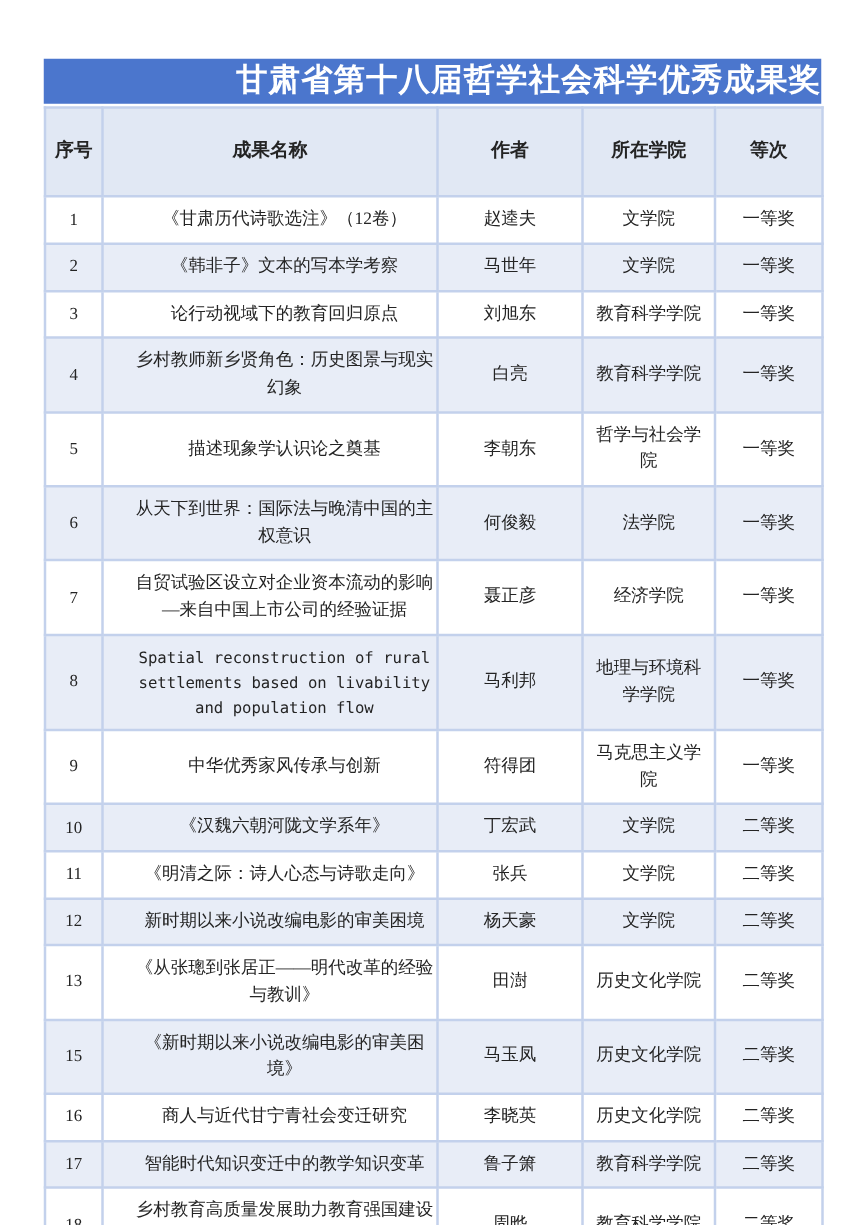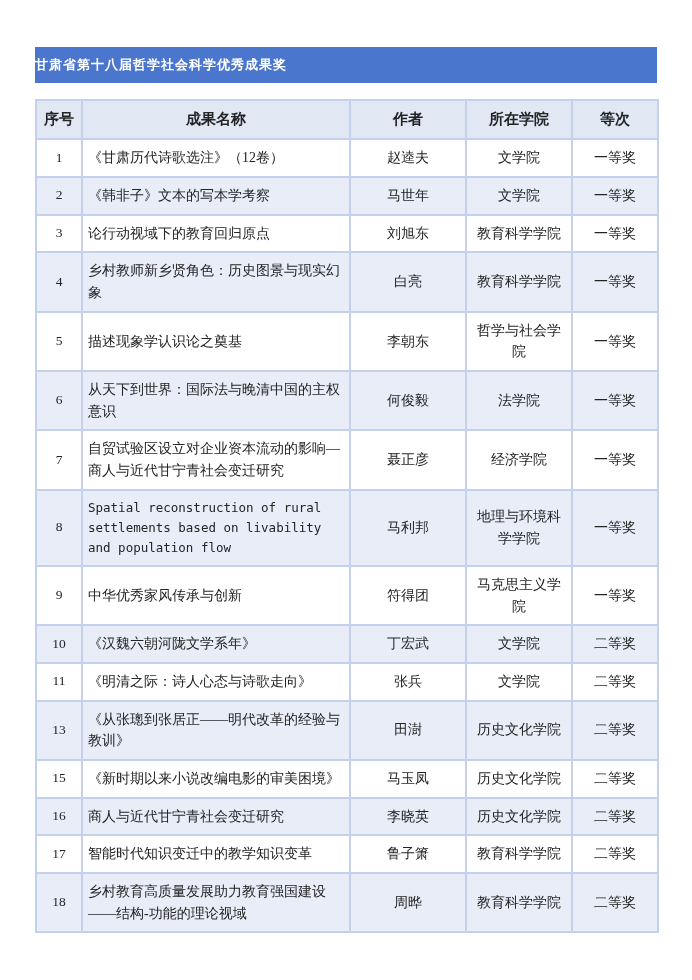--- a/index.html
+++ b/index.html
@@ -18,53 +18,53 @@
     background: #FFFFFF;
     font-family: "Liberation Serif", "DejaVu Serif", serif;
     color: var(--text);
     overflow: hidden;
   }
   .page { padding: 47px 35px 0 35px; }
   .title-bar {
     width: 622px;
     background: var(--title-bar-bg);
     color: var(--title-text);
-    font-size: 13px;
+    font-size: 25px;
     font-weight: bold;
-    text-align: left;
+    text-align: right;
     height: 36px;
     line-height: 36px;
     letter-spacing: 1px;
-    margin-bottom: 16px;
+    margin-bottom: 2px;
   }
   table.awards {
     width: 622px;
     border-collapse: collapse;
     table-layout: fixed;
   }
   .awards th, .awards td {
     border: 2px solid var(--border);
     font-size: 14px;
     line-height: 1.55;
     vertical-align: middle;
   }
   .awards th {
     background: var(--header-bg);
     font-weight: bold;
     font-size: 15px;
     text-align: center;
-    padding: 7px 2px;
+    padding: 23px 2px;
   }
   .awards td {
     text-align: center;
     padding: 7px 4px;
   }
   .awards td.name {
-    text-align: left;
-    padding-left: 5px;
+    text-align: center;
+    padding-left: 25px;
     padding-right: 2px;
   }
   .awards td.name.latin {
     font-family: "DejaVu Sans Mono", "Liberation Mono", monospace;
     font-size: 12.5px;
     line-height: 1.6;
     margin-top: 32px;
   }
   .awards tbody tr:nth-child(odd) td { background: var(--row-bg); }
   .awards tbody tr:nth-child(even) td { background: var(--row-alt-bg); }
@@ -131,21 +131,21 @@
         </tr>
         <tr>
           <td class="no">6</td>
           <td class="name">从天下到世界：国际法与晚清中国的主权意识</td>
           <td class="author">何俊毅</td>
           <td class="college">法学院</td>
           <td class="award">一等奖</td>
         </tr>
         <tr>
           <td class="no">7</td>
-          <td class="name">自贸试验区设立对企业资本流动的影响—商人与近代甘宁青社会变迁研究</td>
+          <td class="name">自贸试验区设立对企业资本流动的影响—来自中国上市公司的经验证据</td>
           <td class="author">聂正彦</td>
           <td class="college">经济学院</td>
           <td class="award">一等奖</td>
         </tr>
         <tr>
           <td class="no">8</td>
           <td class="name latin">Spatial reconstruction of rural settlements based on livability and population flow</td>
           <td class="author">马利邦</td>
           <td class="college">地理与环境科学学院</td>
           <td class="award">一等奖</td>
@@ -161,20 +161,27 @@
           <td class="no">10</td>
           <td class="name">《汉魏六朝河陇文学系年》</td>
           <td class="author">丁宏武</td>
           <td class="college">文学院</td>
           <td class="award">二等奖</td>
         </tr>
         <tr>
           <td class="no">11</td>
           <td class="name">《明清之际：诗人心态与诗歌走向》</td>
           <td class="author">张兵</td>
+          <td class="college">文学院</td>
+          <td class="award">二等奖</td>
+        </tr>
+        <tr>
+          <td class="no">12</td>
+          <td class="name">新时期以来小说改编电影的审美困境</td>
+          <td class="author">杨天豪</td>
           <td class="college">文学院</td>
           <td class="award">二等奖</td>
         </tr>
         <tr>
           <td class="no">13</td>
           <td class="name">《从张璁到张居正——明代改革的经验与教训》</td>
           <td class="author">田澍</td>
           <td class="college">历史文化学院</td>
           <td class="award">二等奖</td>
         </tr>

